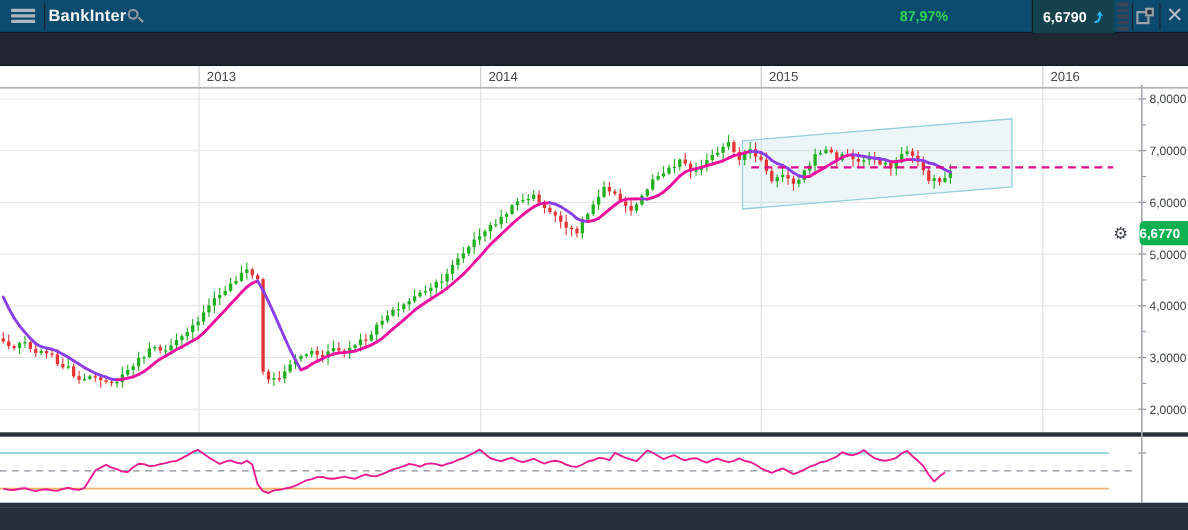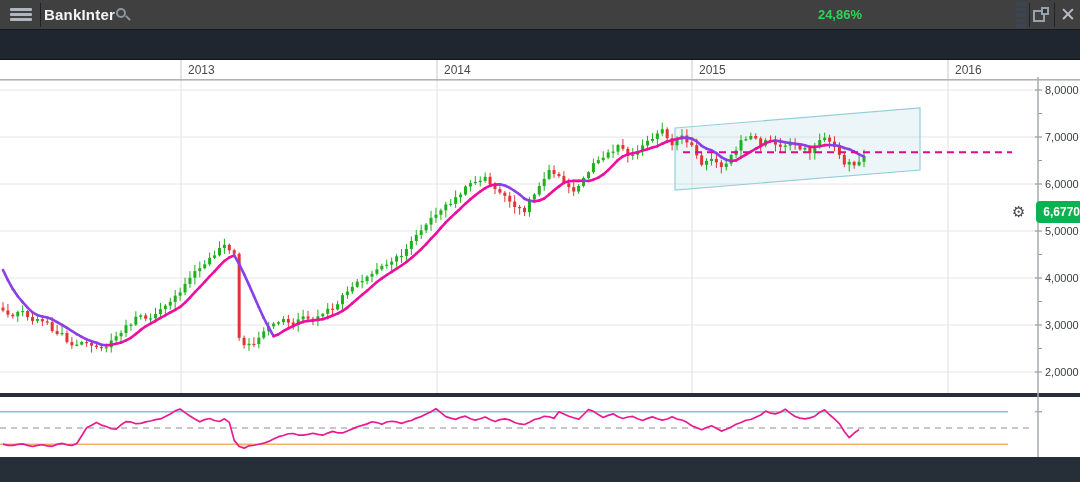--- a/index.html
+++ b/index.html
@@ -2,21 +2,21 @@
 <html><head>
 <meta charset="utf-8">
 <style>
   * { margin:0; padding:0; box-sizing:border-box; }
   html,body { width:1080px; height:482px; overflow:hidden; background:#fff;
     font-family:"Liberation Sans","DejaVu Sans",sans-serif; }
   .abs { position:absolute; }
   #app { position:relative; width:1080px; height:482px; background:#fff; }
 
   
-  #titlebar { left:0; top:0; width:1080px; height:30px; background:#404040; border-bottom:1px solid #141a22; }
+  #titlebar { left:0; top:0; width:1080px; height:30px; background:#0c4a6e; border-bottom:1px solid #141a22; }
   .tb-sep { top:3px; width:1px; height:24px; background:#1c232c; }
   #hamburger { left:10px; top:8px; width:22px; height:14px; cursor:pointer; }
   #hamburger div { height:3px; background:#aeb6bf; margin-bottom:2px; border-radius:1px; }
   #win-title { left:44px; top:6px; color:#f2f4f6; font-size:15px; font-weight:bold; letter-spacing:.2px; }
   #search-ic { left:116px; top:8px; width:14px; height:14px; }
   #search-ic .lens { width:10px; height:10px; border:2px solid #8d96a0; border-radius:50%; }
   #search-ic .hdl { position:absolute; left:9px; top:9px; width:6px; height:2px; background:#8d96a0; transform:rotate(45deg); }
   #pct-label { left:770px; top:7px; width:92px; text-align:right; color:#27d657; font-size:13px; font-weight:bold; }
   .quote-box { top:0; height:30px; display:flex; align-items:center; justify-content:center; gap:5px;
     color:#fff; font-size:13px; font-weight:bold; }
@@ -46,21 +46,21 @@
   .tbtn svg { display:block; }
 
   
   #chart-wrap { left:0; top:60px; width:1080px; height:401px; background:#fff; }
   #chart-svg { position:absolute; left:0; top:0; }
 
   
   #apertura { left:0; top:133px; width:1032px; text-align:right; color:#e0098c; font-size:13px; font-weight:bold; }
   #line-gear { left:1012px; top:143px; color:#40454d; font-size:15px; }
   #price-tag { left:1036px; top:141px; width:44px; height:22px; background:#0cb151; color:#fff; font-size:12px;
-    font-weight:bold; text-align:right; line-height:22px; border-radius:4px 0 0 4px; }
+    font-weight:bold; text-align:left; line-height:22px; border-radius:4px 0 0 4px; }
   #osc-top-label { left:1044px; top:406px; color:#3c4043; font-size:11px; }
   #osc-tag { left:1016px; top:418px; width:64px; height:22px; background:#e50c8e; color:#fff; font-size:12px;
     font-weight:bold; text-align:center; line-height:22px;
     clip-path:polygon(0 50%, 16% 0, 100% 0, 100% 100%, 16% 100%); padding-left:6px; }
 
   
   #bottombar { left:0; top:461px; width:1080px; height:21px; background:#262e38; }
 </style>
 </head>
 <body>
@@ -72,21 +72,27 @@
         <div></div>
         <div></div>
         <div></div>
       </div>
     <div class="abs tb-sep" style="left:40px"></div>
     <div class="abs" id="win-title">BankInter</div>
     <div class="abs" id="search-ic">
         <div class="lens"></div>
         <div class="hdl"></div>
       </div>
-    <div class="abs" id="pct-label">24,86%</div>
+    <div class="abs" id="pct-label">87,97%</div>
+    <div class="abs quote-box" id="ask-box">
+      <span>6,6790</span>
+      <svg width="11" height="13">
+          <path d="M2,12 C6,12 8,9 8,5 L10,6 L7,1 L4,5 L6,5 C6,8 5,10 2,10 Z" fill="#29b6f6"></path>
+        </svg>
+    </div>
     <div class="abs" id="grip">
         <div></div>
         <div></div>
         <div></div>
         <div></div>
         <div></div>
       </div>
     <div class="abs tb-sep" style="left:1029px"></div>
     <div class="abs" id="restore-btn">
         <div class="big"></div>

